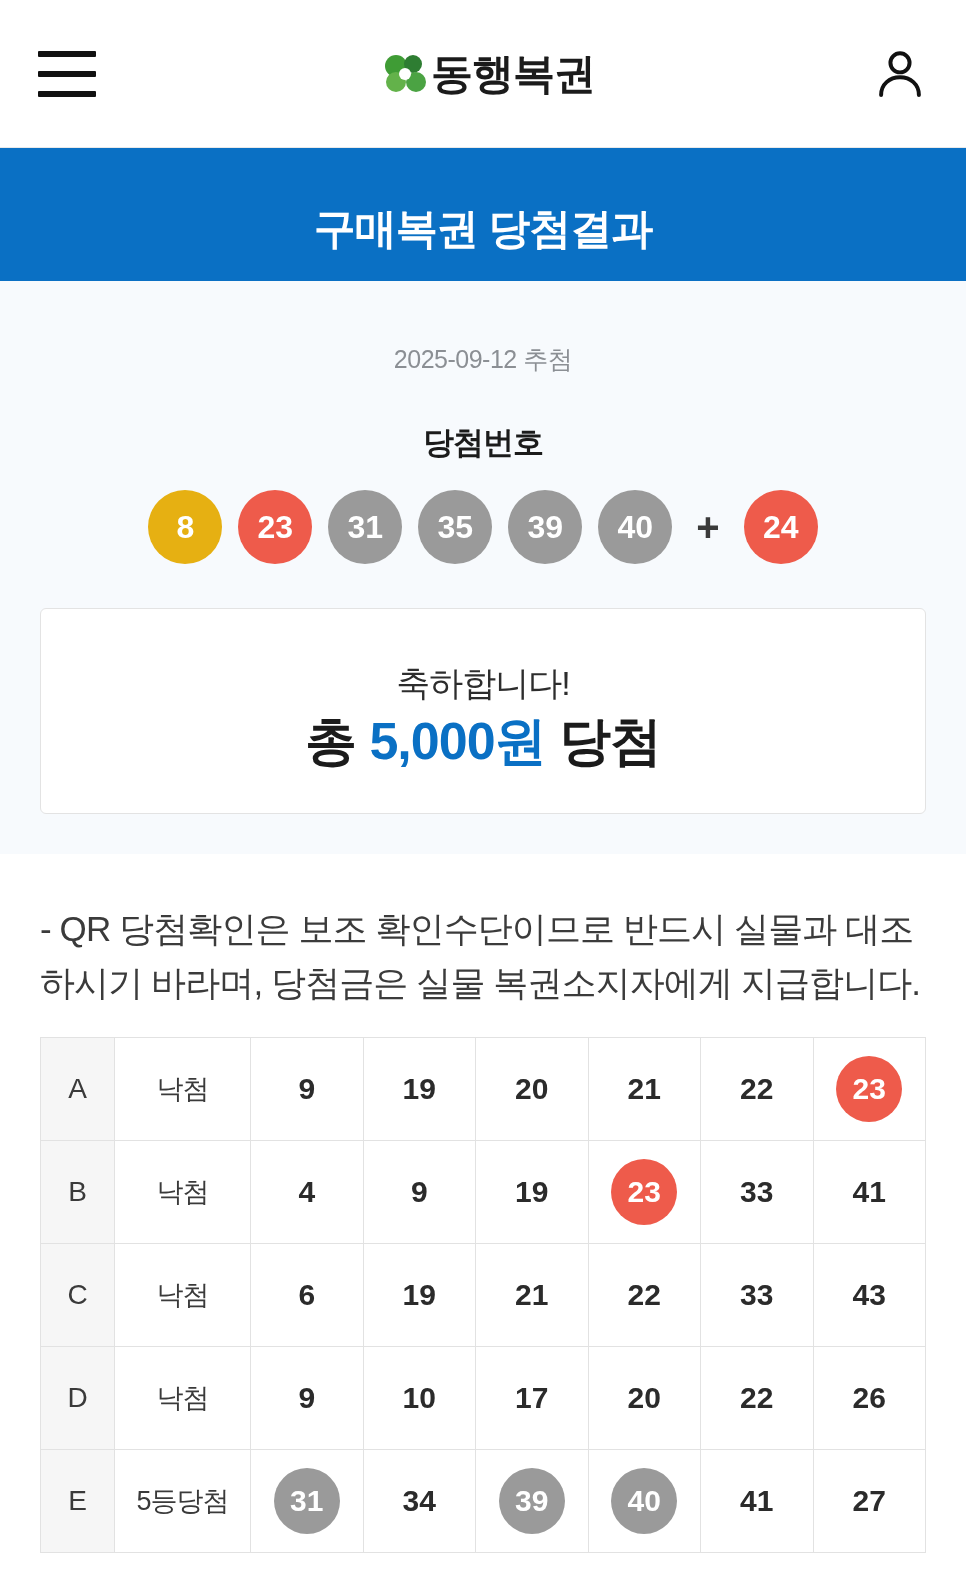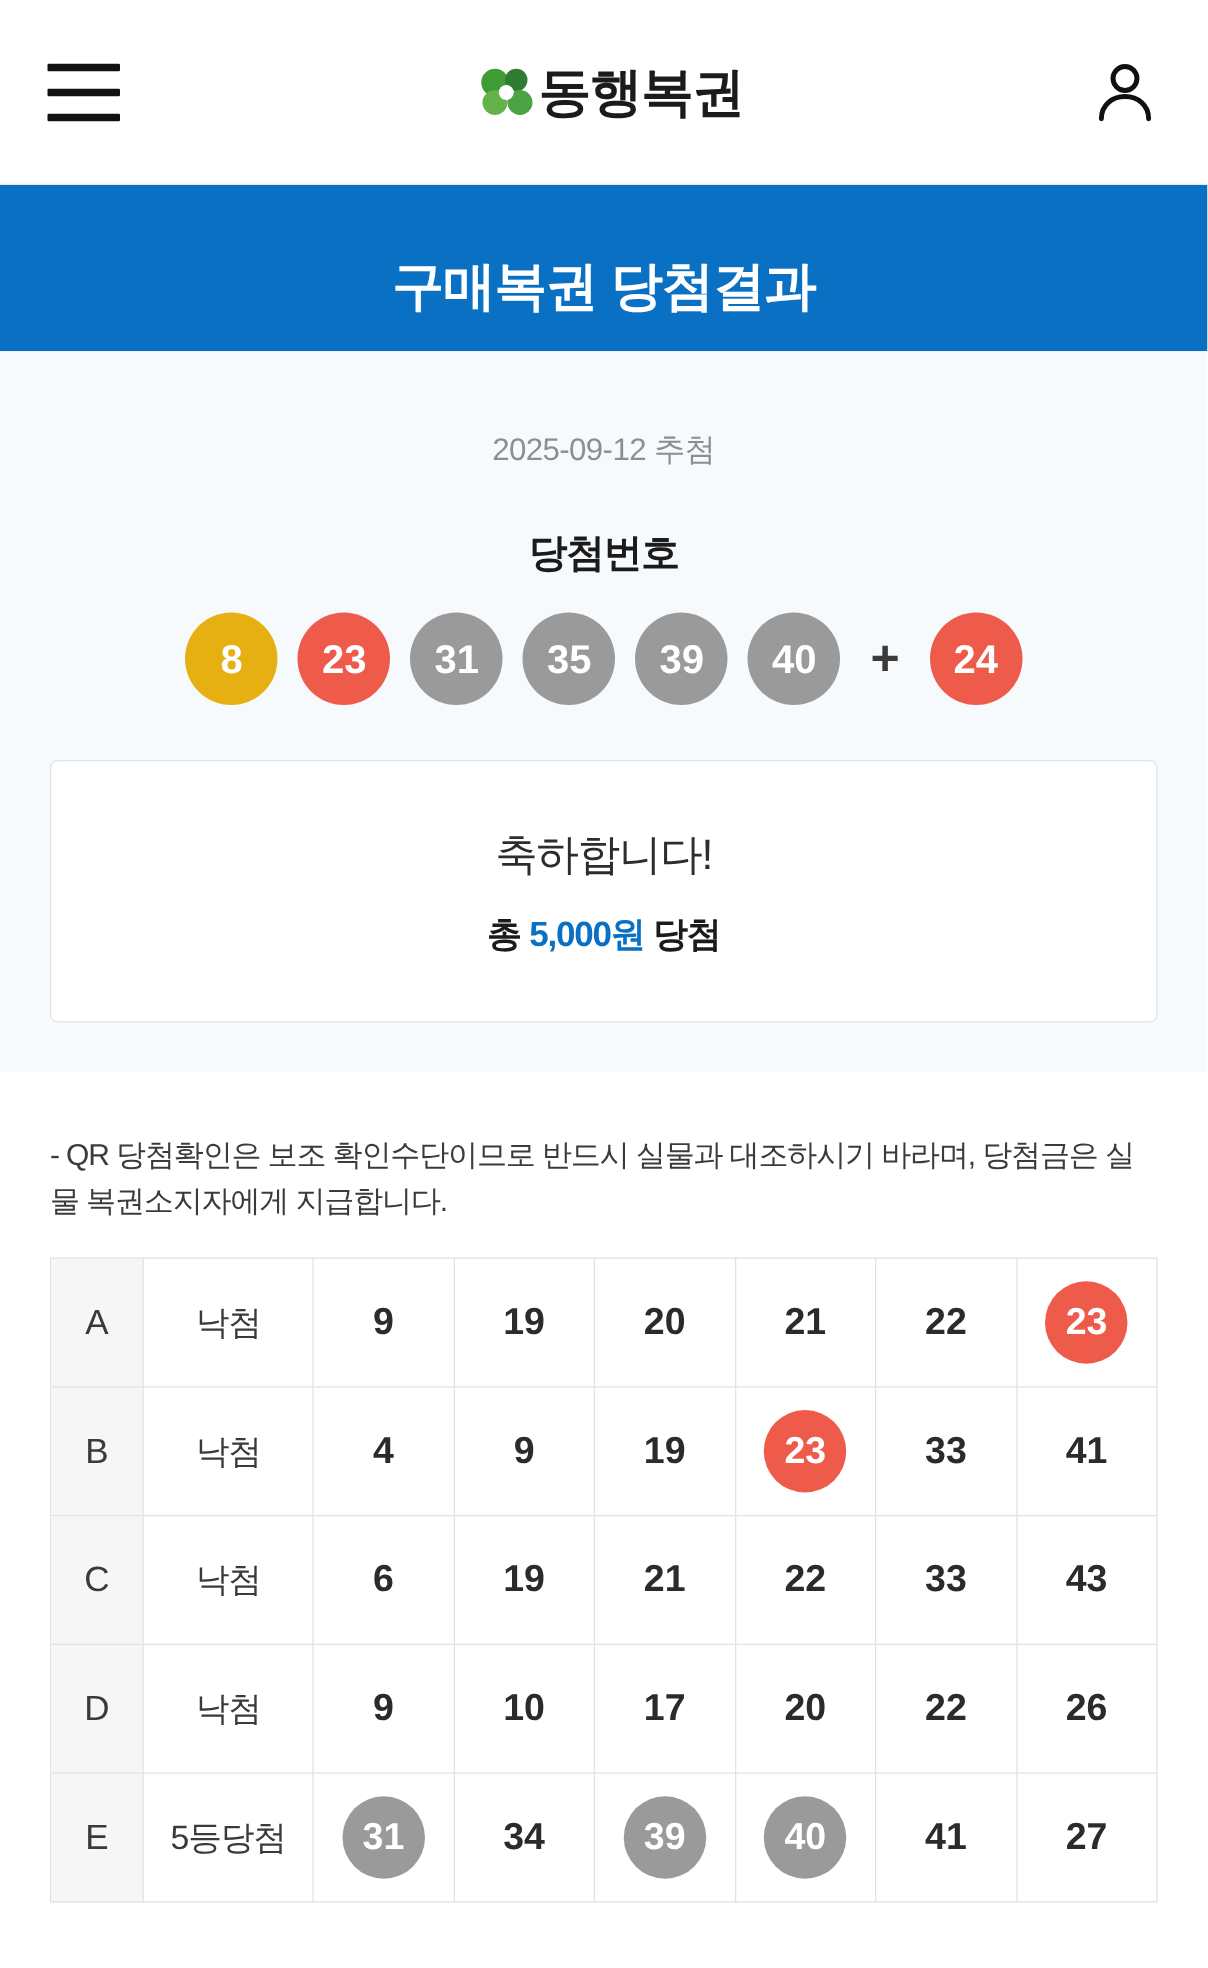--- a/index.html
+++ b/index.html
@@ -101,41 +101,40 @@
     font-size: 40px; font-weight: bold; color: #3a3a3a;
     margin: 0 8px;
   }
 
   
   .prize-card {
     margin: 44px 40px 0;
     background: #ffffff;
     border: 1px solid #e3e3e3;
     border-radius: 6px;
-    padding: 52px 0 50px;
+    padding: 52px 0 36px;
     text-align: center;
   }
   .congrats {
     font-size: 34px;
     color: #2d2d2d;
     letter-spacing: -1px;
   }
   .prize-line {
-    margin-top: 22px;
-    font-size: 28px;
+    font-size: 52px;
     font-weight: bold;
     letter-spacing: -1px;
     color: #1b1b1b;
   }
   .prize-amount { color: #0a70c4; }
 
   
   .notice {
     padding: 48px 40px 26px;
-    font-size: 24px;
+    font-size: 35px;
     line-height: 1.55;
     color: #3b3b3b;
     letter-spacing: -0.9px;
   }
 
   
   .ticket-table {
     margin: 0 40px;
     border-collapse: collapse;
     width: calc(100% - 80px);

